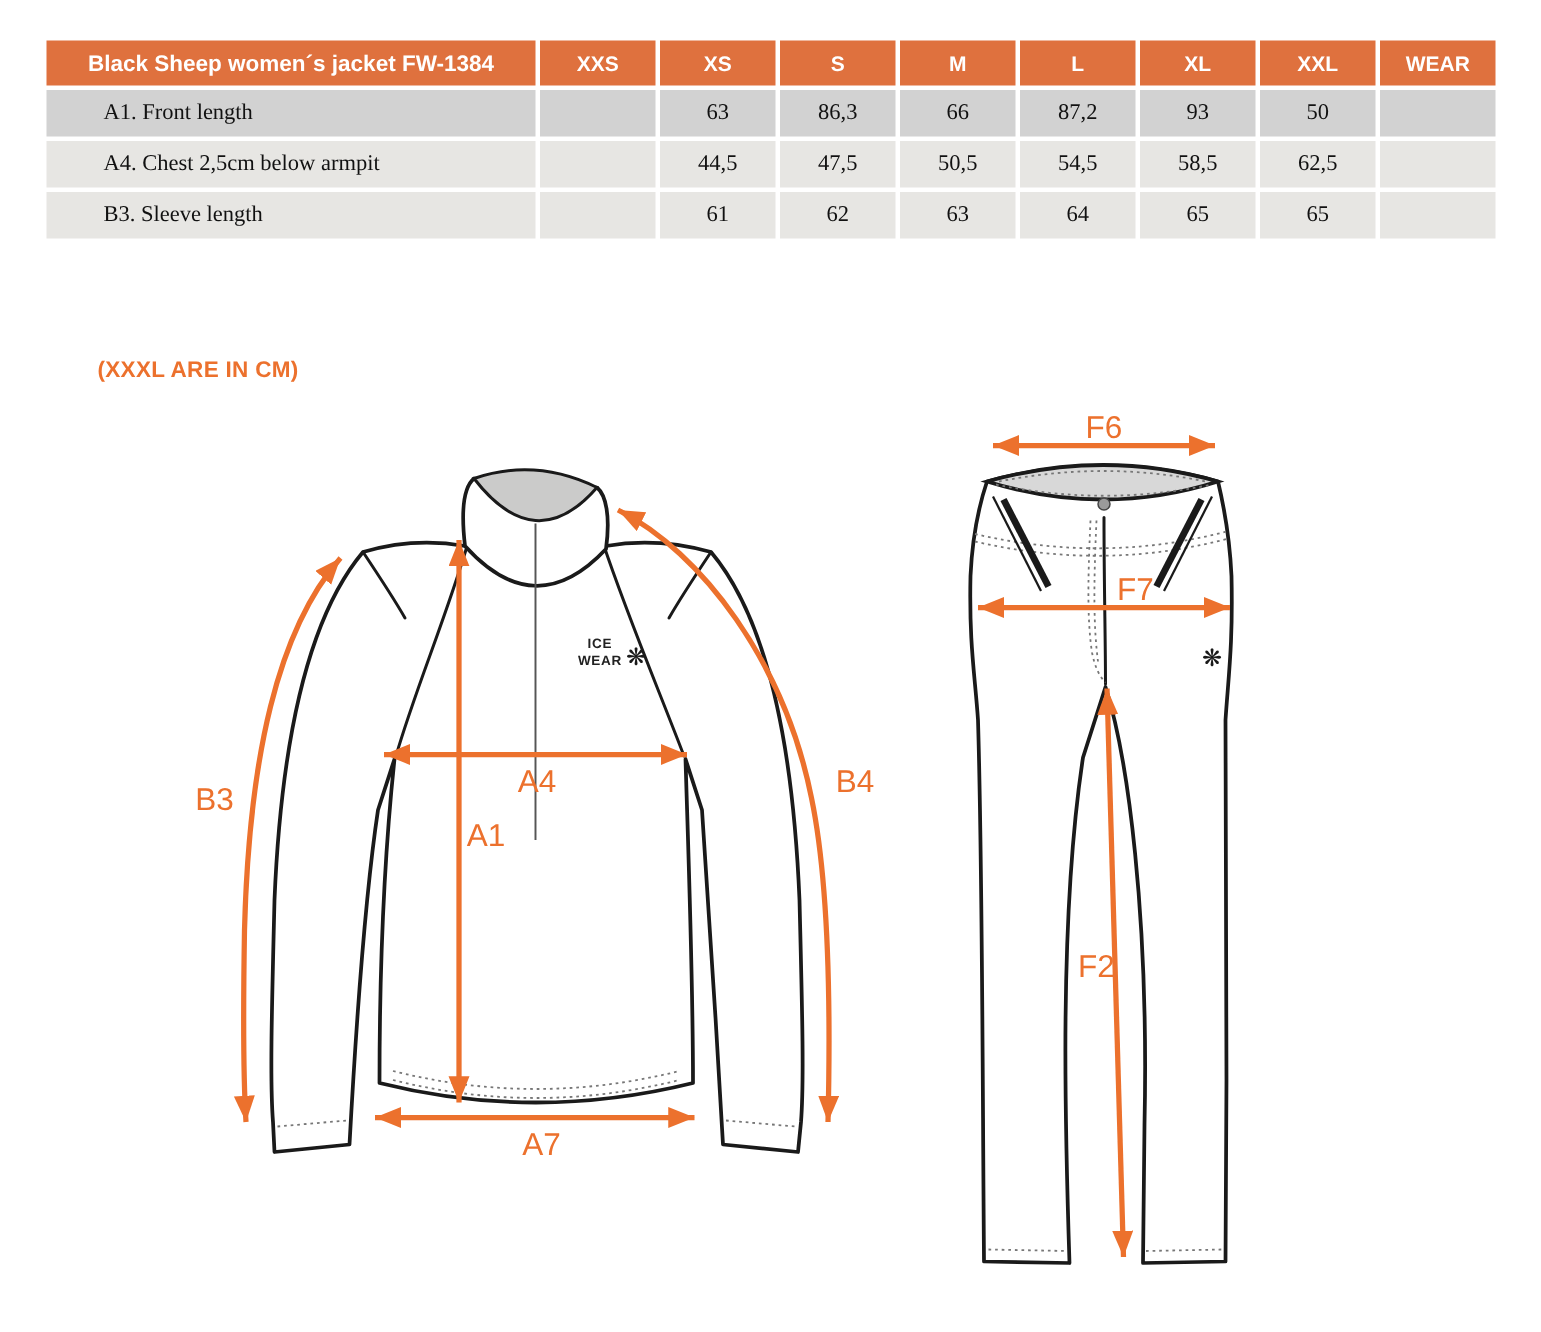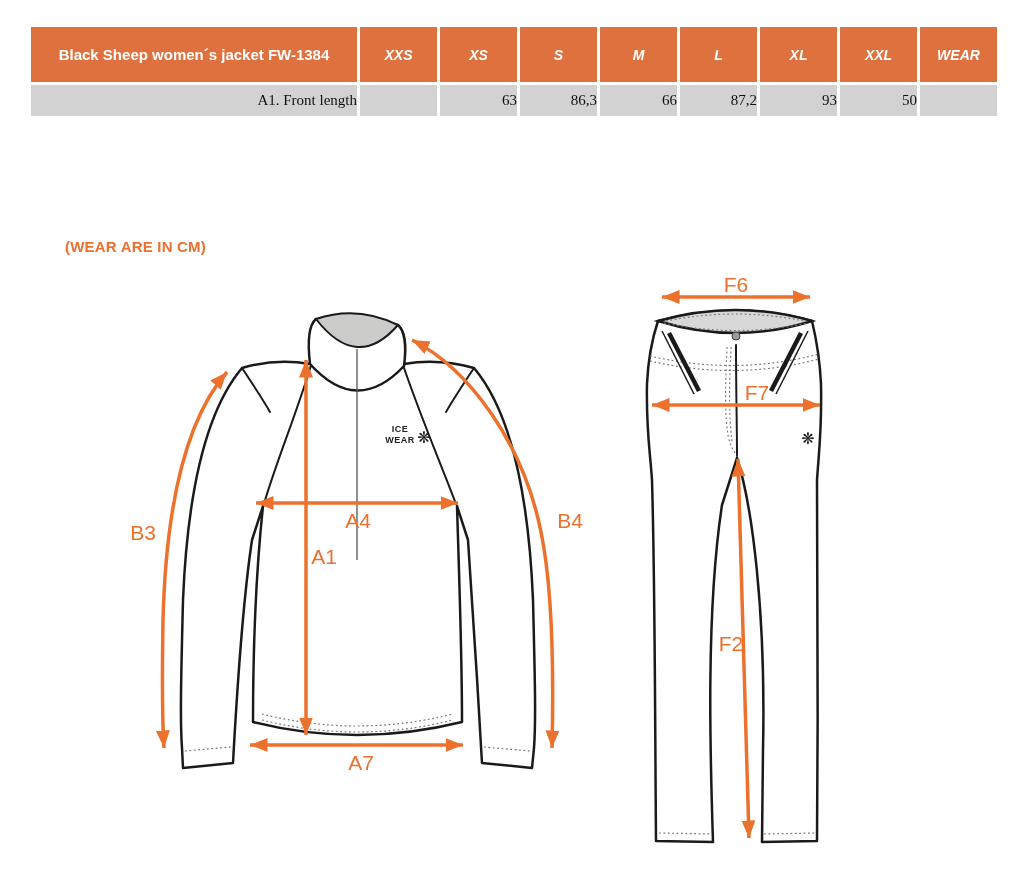--- a/index.html
+++ b/index.html
@@ -7,31 +7,31 @@
     width:1027px;height:888px;position:relative;background:#ffffff;
     font-family:"Liberation Sans",sans-serif;overflow:hidden;
   }
   
   table.size-table{
     position:absolute;left:28px;top:24px;
     border-collapse:separate;border-spacing:3px;table-layout:fixed;
   }
   table.size-table th{
     background:#DF713E;color:#ffffff;font-weight:bold;font-size:14px;
-    height:55px;padding:0;text-align:center;
+    height:30px;padding:0;text-align:center;
   }
   table.size-table th.title-cell{width:326px;font-size:15px;}
-  table.size-table th.size-cell{width:77px;font-style:italic;}
+  table.size-table th.size-cell{width:77px;}
   table.size-table td{
-    height:31px;padding:0;text-align:right;
+    height:31px;padding:0;text-align:center;
     font-family:"Liberation Serif",serif;font-size:15px;color:#111;
     background:#D2D2D2;
   }
   table.size-table tr.light td{background:#E7E6E3;}
-  table.size-table td.row-label{text-align:right;padding-left:38px;}
+  table.size-table td.row-label{text-align:left;padding-left:38px;}
   
   .sizes-note{
     position:absolute;left:65px;top:238px;
     color:#EC712D;font-size:15px;font-weight:bold;letter-spacing:.2px;
   }
   
   svg.diagrams{position:absolute;left:0;top:270px;}
   .outline{fill:#ffffff;stroke:#1A1A1A;stroke-width:2.5;stroke-linejoin:round;}
   .seam{fill:none;stroke:#1A1A1A;stroke-width:2;stroke-linecap:round;}
   .stitch{fill:none;stroke:#777;stroke-width:1.2;stroke-dasharray:1.8 2.6;}
@@ -62,24 +62,46 @@
       <td class="row-label">A1. Front length</td>
       <td></td>
       <td>63</td>
       <td>86,3</td>
       <td>66</td>
       <td>87,2</td>
       <td>93</td>
       <td>50</td>
       <td></td>
     </tr>
+    <tr class="light">
+      <td class="row-label">A4. Chest 2,5cm below armpit</td>
+      <td></td>
+      <td>44,5</td>
+      <td>47,5</td>
+      <td>50,5</td>
+      <td>54,5</td>
+      <td>58,5</td>
+      <td>62,5</td>
+      <td></td>
+    </tr>
+    <tr class="light">
+      <td class="row-label">B3. Sleeve length</td>
+      <td></td>
+      <td>61</td>
+      <td>62</td>
+      <td>63</td>
+      <td>64</td>
+      <td>65</td>
+      <td>65</td>
+      <td></td>
+    </tr>
   </tbody>
 </table>
 
-<div class="sizes-note">(WEAR ARE IN CM)</div>
+<div class="sizes-note">(XXXL ARE IN CM)</div>
 
 <svg class="diagrams" width="1027" height="618" viewBox="0 270 1027 618" xmlns="http://www.w3.org/2000/svg">
   <defs>
     <marker id="ah" orient="auto-start-reverse" markerUnits="strokeWidth" markerWidth="5.4" markerHeight="4.4" refX="5" refY="2">
       <path d="M0,0 L5,2 L0,4 Z" fill="#EC712D"></path>
     </marker>
   </defs>
 
   <g>
     <path class="outline" d="

